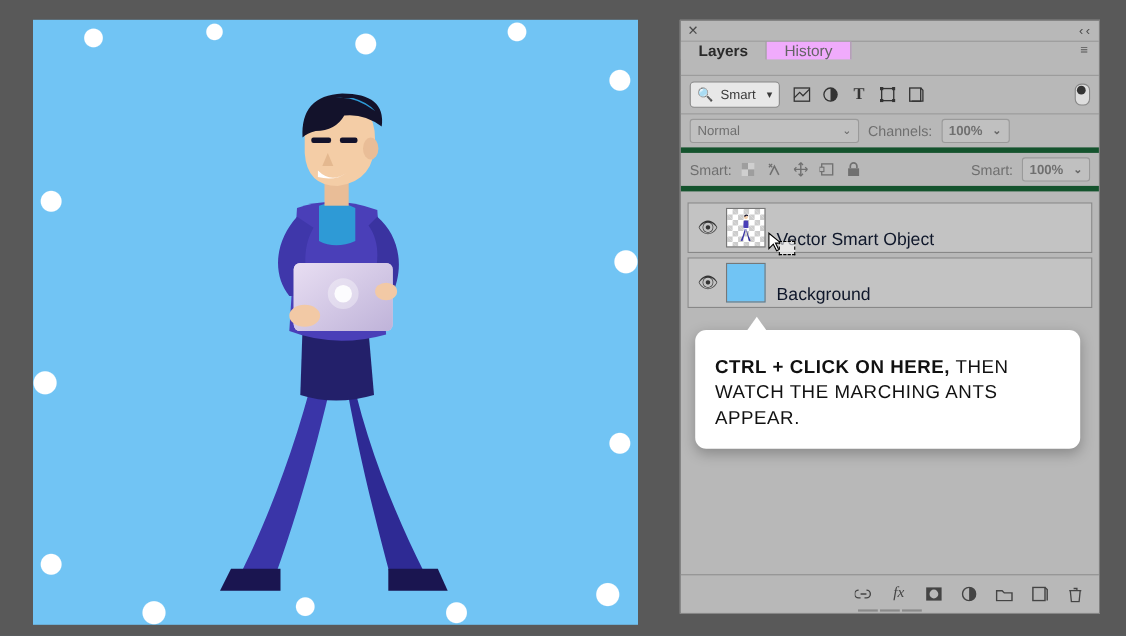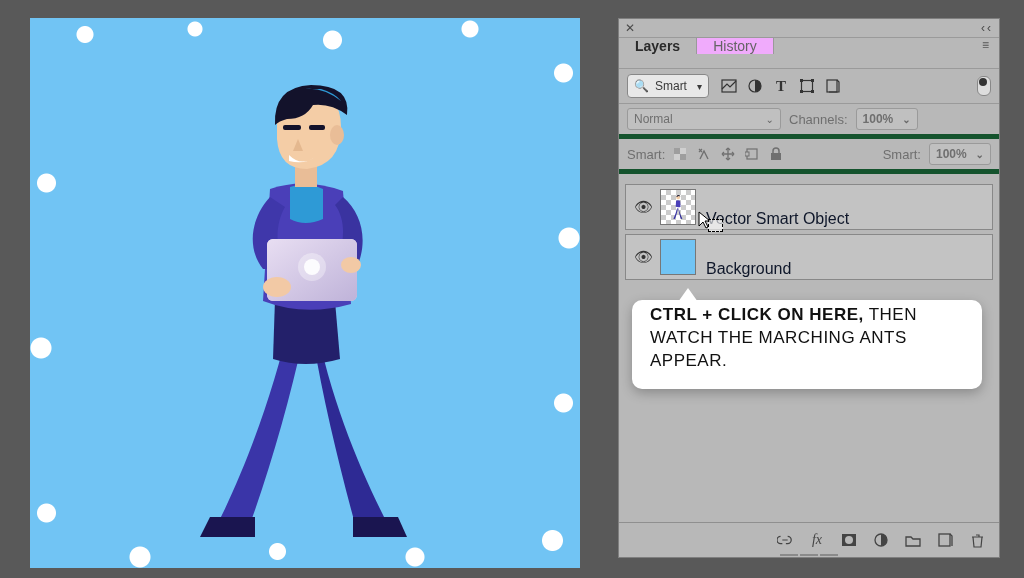--- a/index.html
+++ b/index.html
@@ -56,21 +56,21 @@
 .thumb.chk{background:
   linear-gradient(45deg,#ccc 25%,transparent 25%,transparent 75%,#ccc 75%),
   linear-gradient(45deg,#ccc 25%,#fff 25%,#fff 75%,#ccc 75%);
   background-size:10px 10px;background-position:0 0,5px 5px;}
 .thumb-figure{position:absolute;left:50%;top:50%;transform:translate(-50%,-50%) scale(0.055);transform-origin:center;}
 .thumb.bg{background:#71c4f4;}
 .layer-name{font-size:16px;color:#0f172a;margin-top:24px;}
 .cursor-marquee{position:absolute;left:72px;top:26px;width:24px;height:20px;pointer-events:none;}
 .cursor-marquee svg{position:absolute;left:0;top:0;}
 .marquee-box{position:absolute;left:10px;top:8px;width:13px;height:11px;border:1px dashed #000;background:rgba(255,255,255,0.6);}
-.tooltip{position:absolute;left:632px;top:300px;width:350px;background:#fff;border-radius:10px;padding:4px 18px 16px 18px;box-shadow:0 4px 12px rgba(0,0,0,.25);box-sizing:border-box;}
+.tooltip{position:absolute;left:632px;top:300px;width:350px;background:#fff;border-radius:10px;padding:23px 18px 16px 18px;box-shadow:0 4px 12px rgba(0,0,0,.25);box-sizing:border-box;}
 .tooltip::before{content:"";position:absolute;top:-12px;left:46px;width:0;height:0;border-left:10px solid transparent;border-right:10px solid transparent;border-bottom:14px solid #fff;}
 .tooltip-text{font-family:Arial,sans-serif;font-size:17px;letter-spacing:.5px;color:#111;line-height:1.35;}
 .tooltip-text b{font-weight:900;}
 .panel-footer{position:absolute;bottom:0;left:0;right:0;height:34px;border-top:1px solid #8f8f8f;display:flex;align-items:center;justify-content:flex-end;gap:16px;padding:0 14px;background:#b8b8b8;}
 .ficon{width:16px;height:16px;display:flex;align-items:center;justify-content:center;color:#444;cursor:pointer;}
 .grip{position:absolute;bottom:0;left:50%;transform:translateX(-50%);width:64px;height:4px;display:flex;gap:2px;align-items:center;justify-content:center;}
 .grip span{width:18px;height:2px;background:#8a8a8a;}
 svg{display:block;}
 </style>
 </head>

